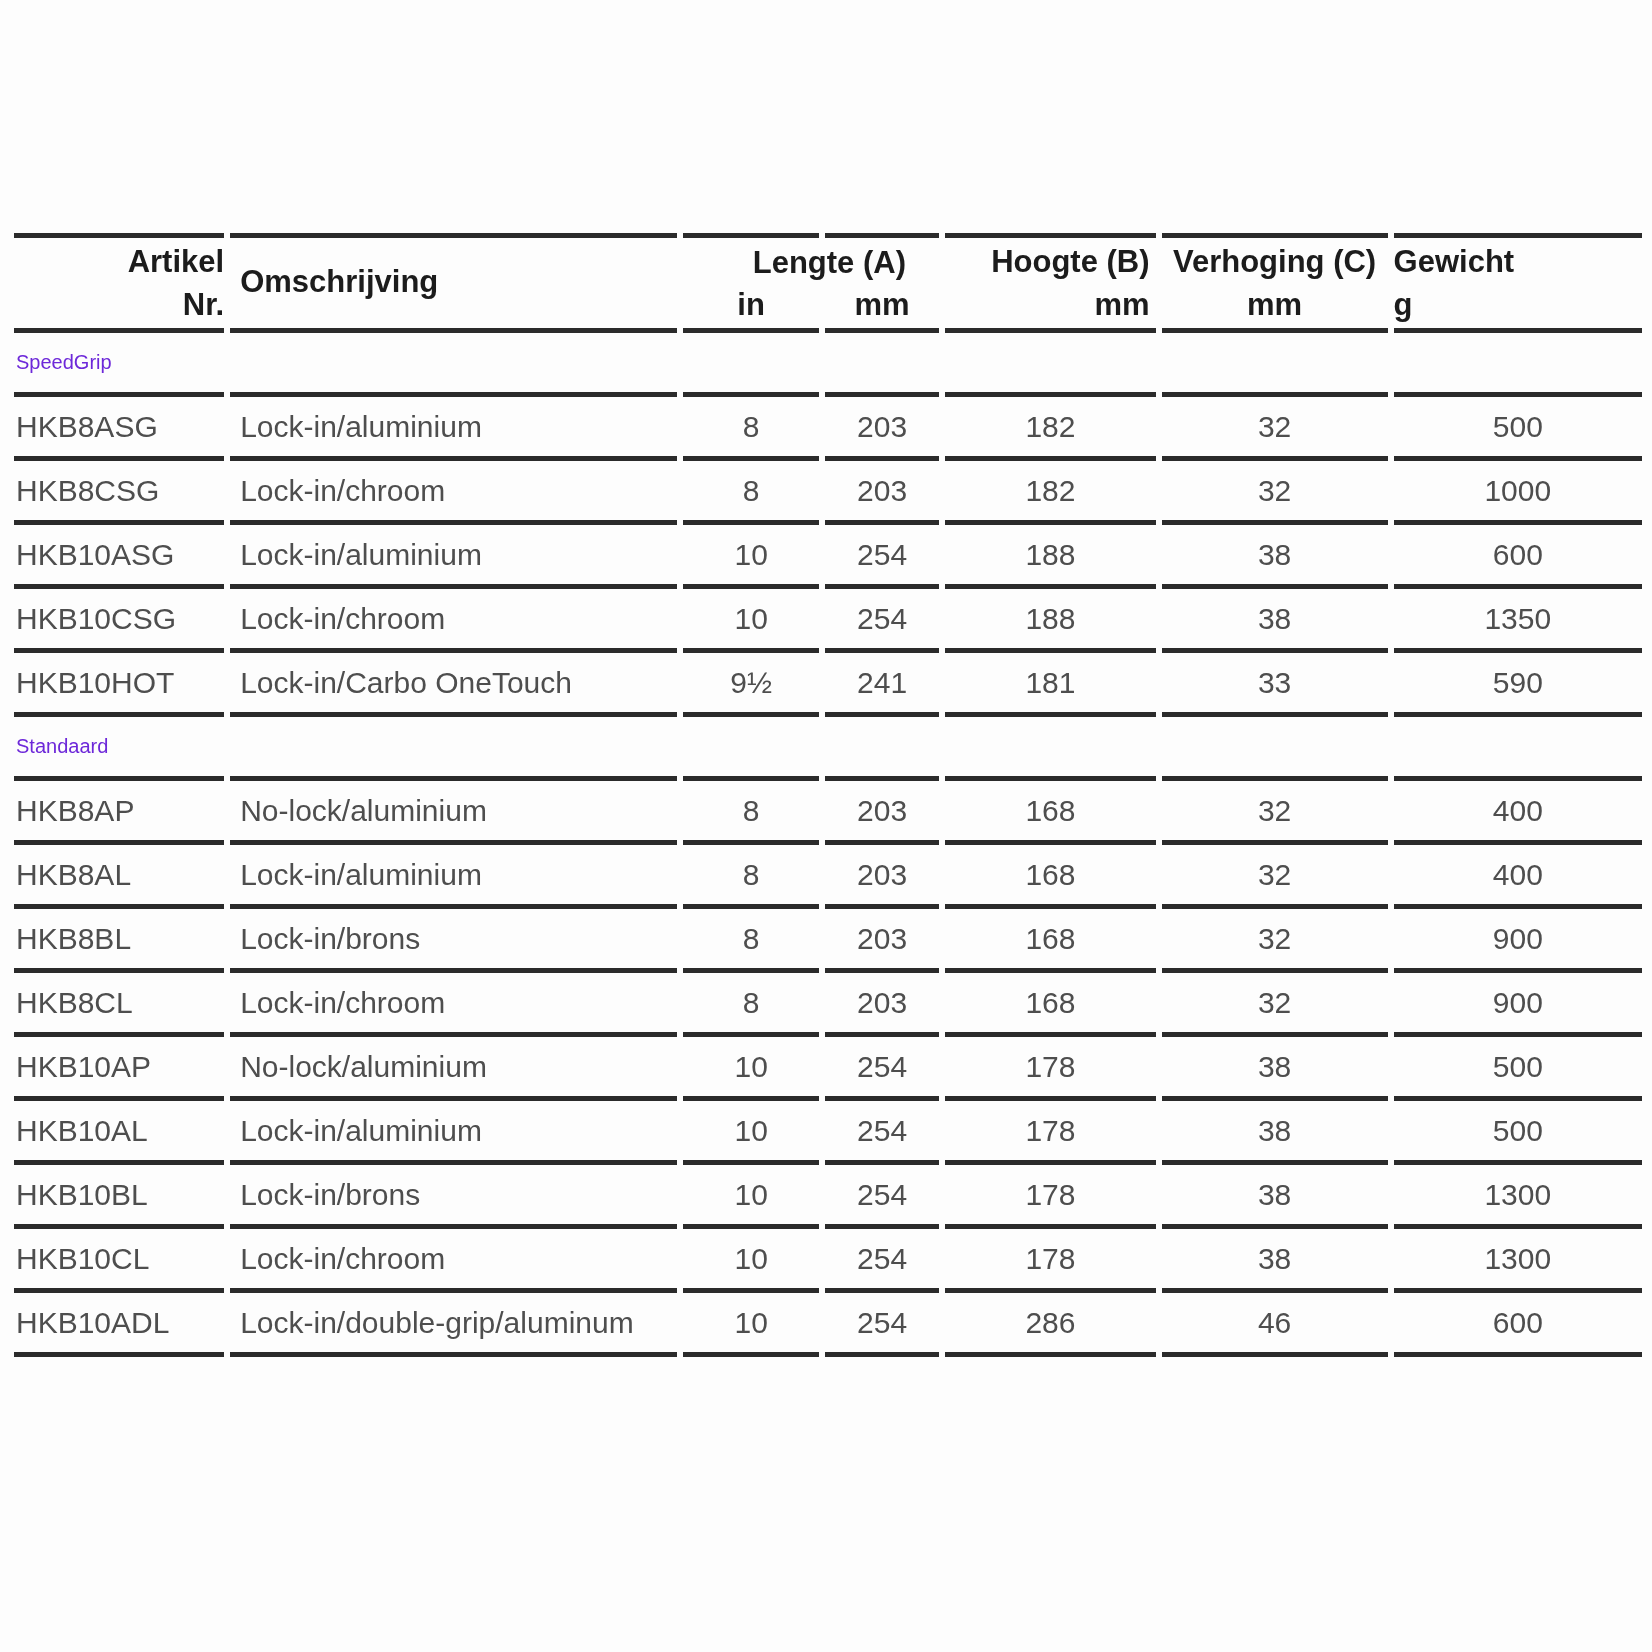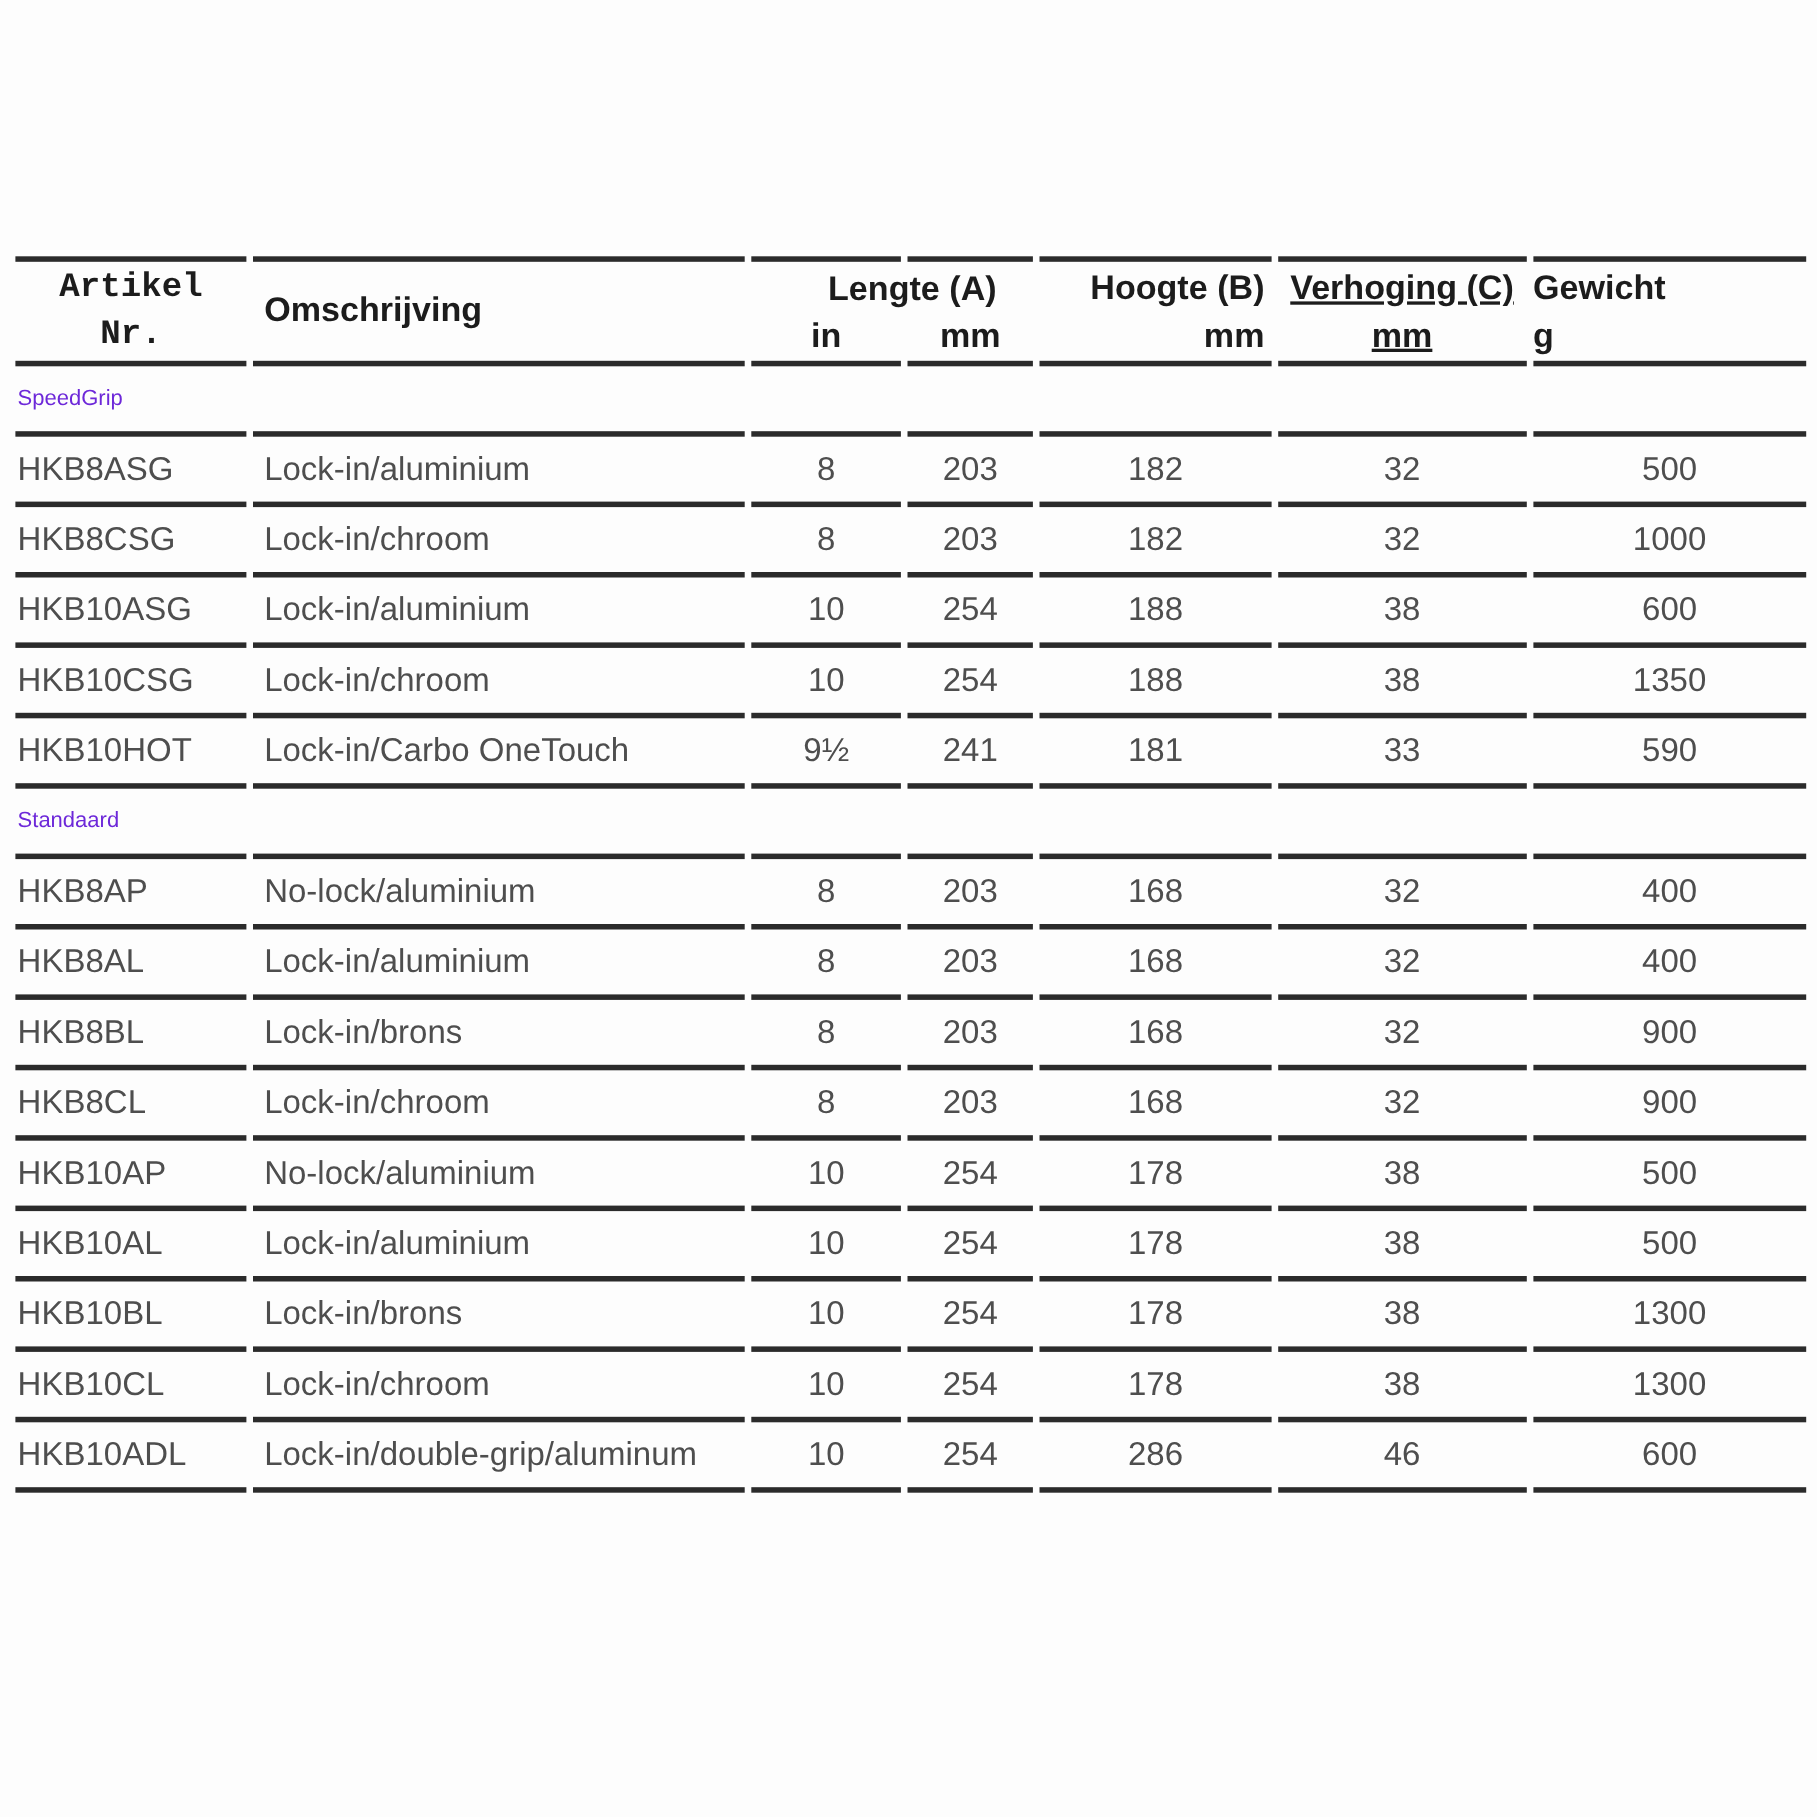--- a/index.html
+++ b/index.html
@@ -50,36 +50,36 @@
   }
   .h-line {
     height: 43px;
     line-height: 47px;
     white-space: nowrap;
   }
   .h-single {
     line-height: 88px;
     white-space: nowrap;
   }
-  .th-artikel { text-align: center; font-family: Liberation Mono, monospace; }
+  .th-artikel { text-align: right; }
   .th-oms { text-align: left; padding-left: 10px; }
   .th-lengte-in { position: relative; text-align: center; }
   .lengte-group {
     position: absolute;
     top: 0;
     left: 16px;
     width: 192%;
     height: 43px;
     line-height: 50px;
     text-align: center;
     white-space: nowrap;
   }
   .th-lengte-mm { text-align: center; }
   .th-hoogte { text-align: right; padding-right: 6px; margin-top: 48px; }
-  .th-verhoging { text-align: center; text-decoration: underline; }
+  .th-verhoging { text-align: center; }
   .th-gewicht { text-align: left; padding-right: 110px; }
 
   tr.section-row td {
     border-bottom: 5px solid #2b2b2b;
     height: 59px;
     font-size: 20px;
     font-weight: normal;
     color: #6d28d9;
     text-align: left;
     white-space: nowrap;

